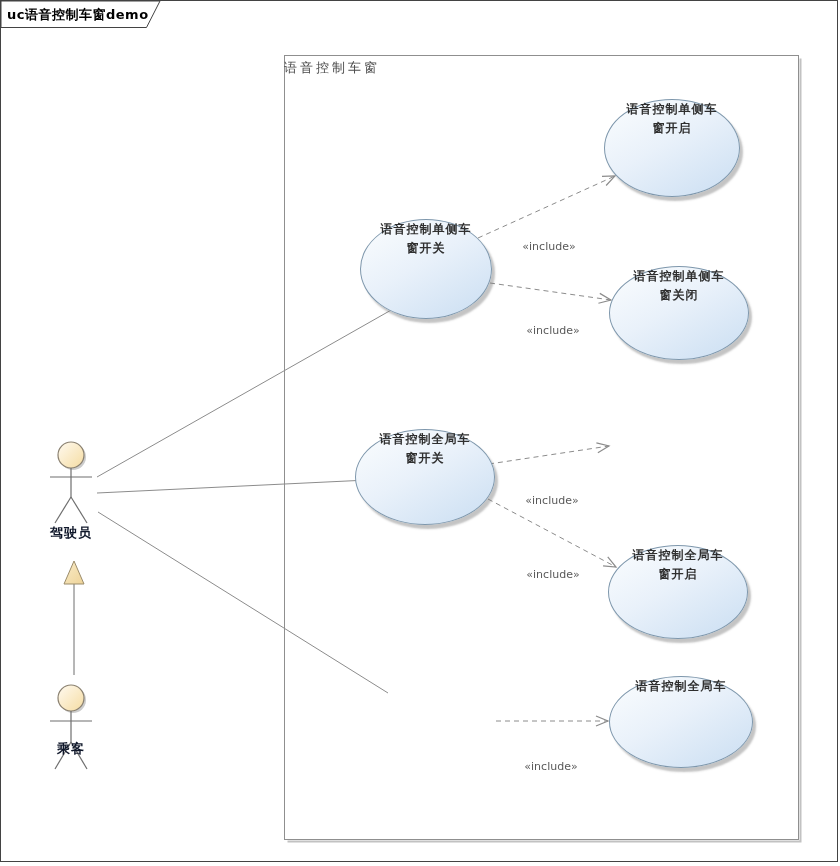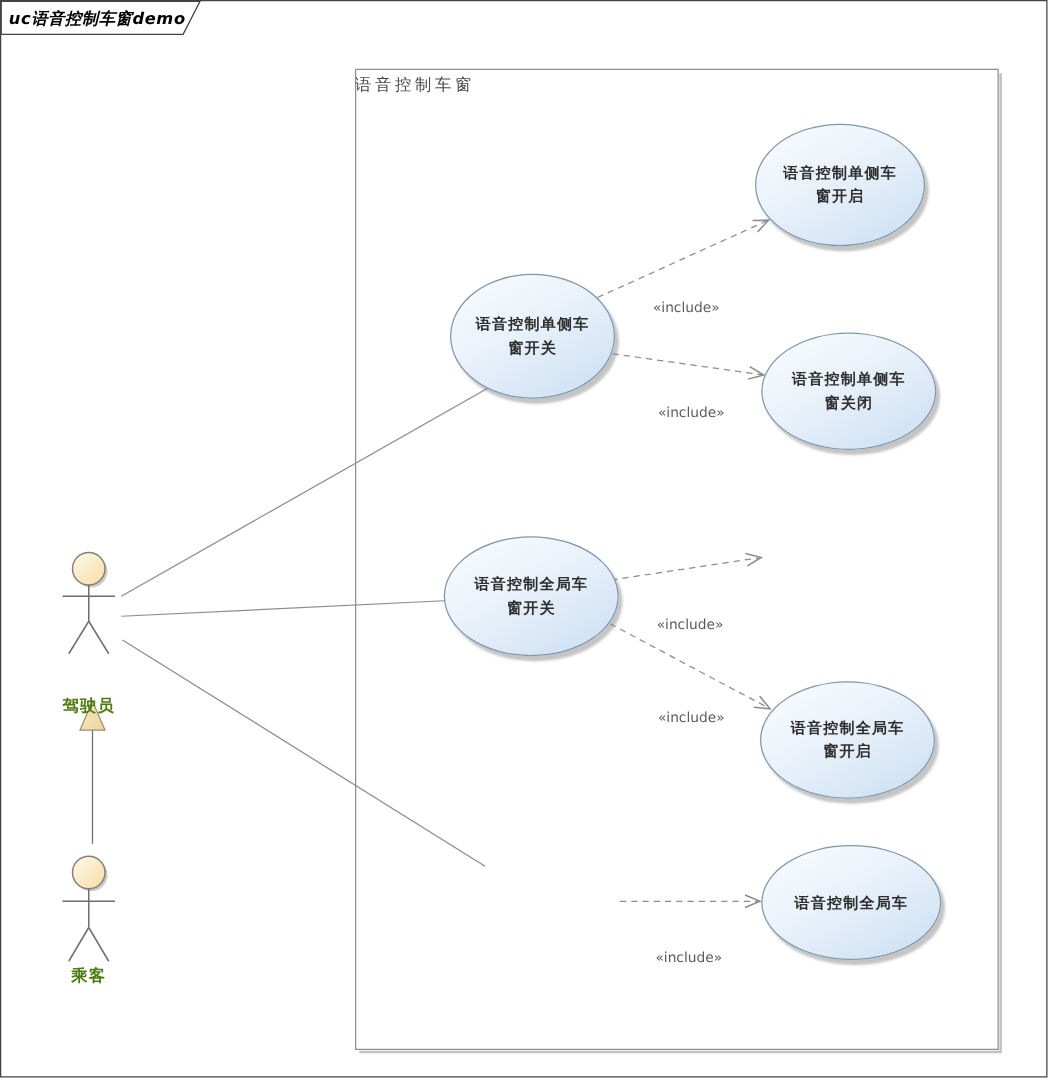--- a/index.html
+++ b/index.html
@@ -11,47 +11,47 @@
   .frame-border {
     position: absolute; left: 0; top: 0; width: 838px; height: 862px;
     border: 1px solid #434343;
   }
   svg.wires { position: absolute; left: 0; top: 0; z-index: 1; }
   .layer { position: absolute; left: 0; top: 0; width: 840px; height: 866px; z-index: 2; }
 
   .tab-label {
     position: absolute; left: 7px; top: 6px; width: 150px;
     font-size: 13px; font-weight: bold; color: #000;
-    letter-spacing: 0.5px; white-space: nowrap; font-style: italic;
+    letter-spacing: 0.5px; white-space: nowrap;
   }
   .boundary-title {
     position: absolute; left: 284px; top: 59px; width: 515px;
     text-align: left; font-size: 13px; color: #4a4a4a;
     letter-spacing: 3px;
   }
   .usecase {
     position: absolute; border-radius: 50%;
     border: 1.5px solid #7e97ac;
     background: linear-gradient(150deg, #fbfdfe 0%, #e9f1fa 45%, #cadef2 100%);
     box-shadow: 3px 4px 2px rgba(125,125,125,0.45);
-    display: flex; align-items: center; justify-content: center;
+    display: flex; justify-content: center;
     text-align: center;
     font-family: Liberation Serif, serif;
   }
   .usecase .uc-text {
     width: 102px; font-size: 12px; font-weight: bold; color: #2f2f2f;
     line-height: 19px; letter-spacing: 1px;
   }
   .usecase .uc-text.wide { width: 120px; }
   .uc-line { display: block; }
 
   .actor-label {
     position: absolute; transform: translateX(-50%);
-    font-size: 13px; font-weight: bold; color: #4d7c0f;
-    letter-spacing: 1px; white-space: nowrap; margin-top: 32px;
+    font-size: 13px; font-weight: bold; color: #0f172a;
+    letter-spacing: 1px; white-space: nowrap;
   }
   .include-label {
     position: absolute; transform: translate(-50%, -50%);
     font-size: 11px; color: #595959; white-space: nowrap; margin-top: 29px;
   }
 </style>
 </head>
 <body>
 
 <div class="canvas">

